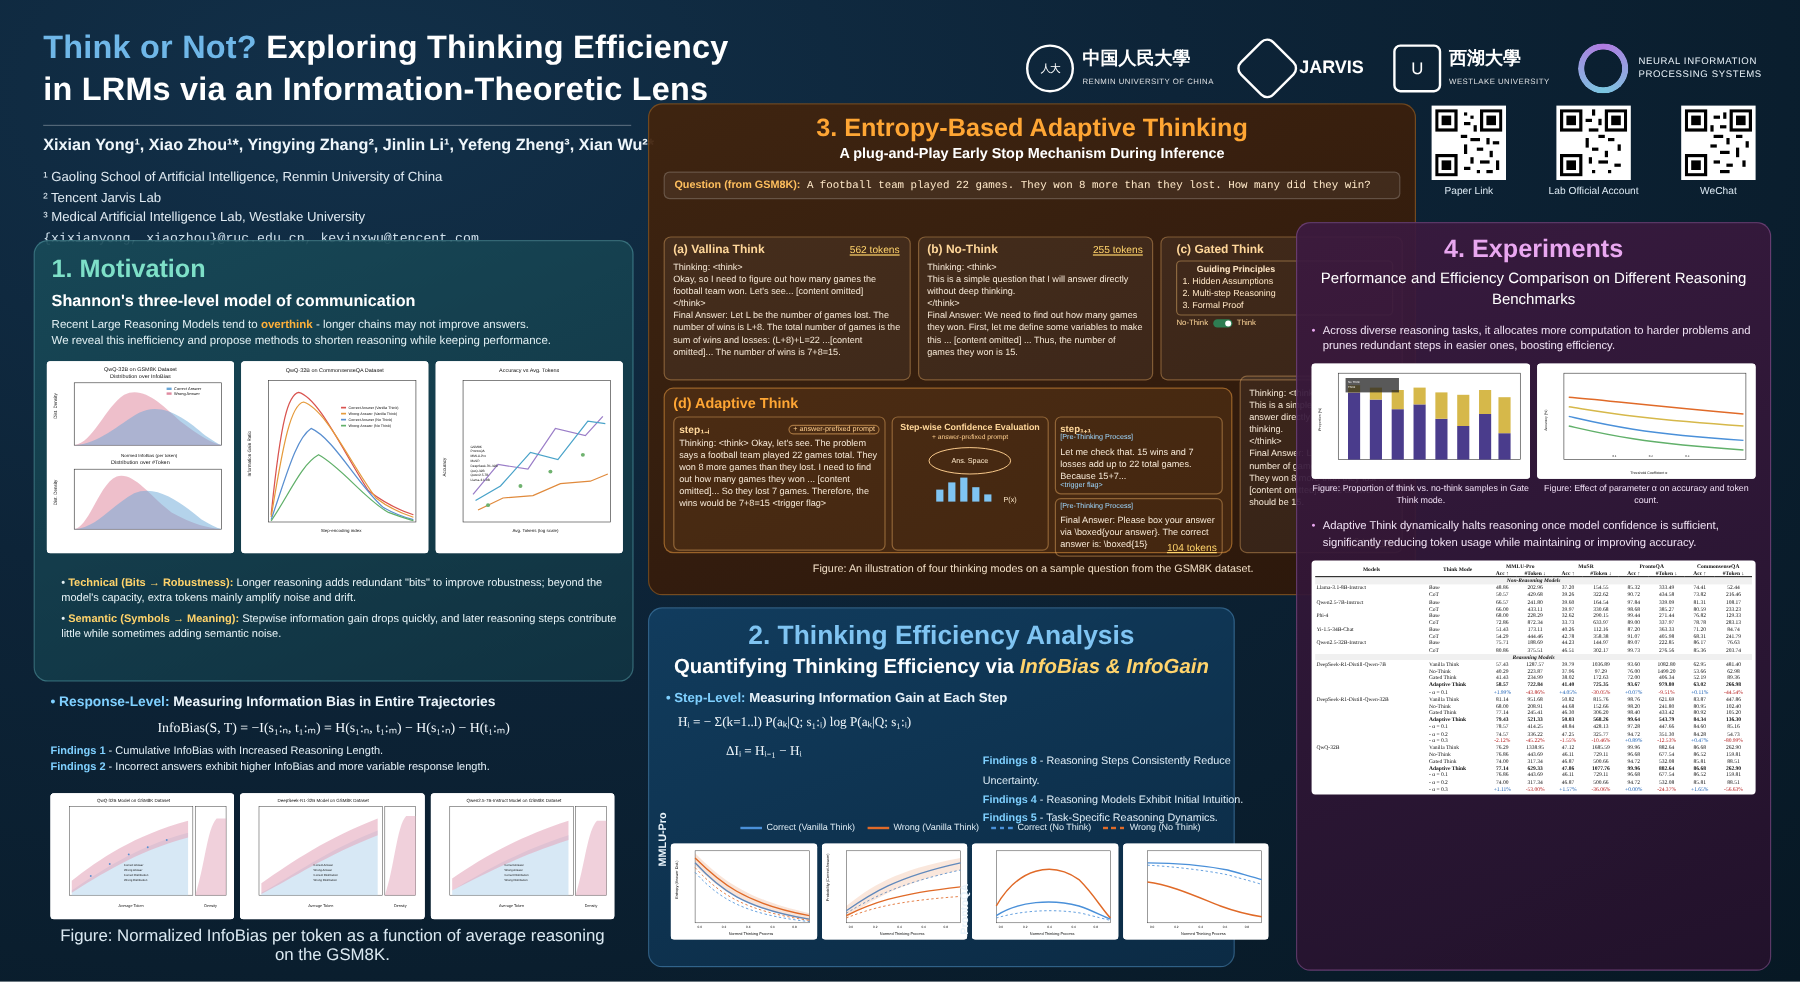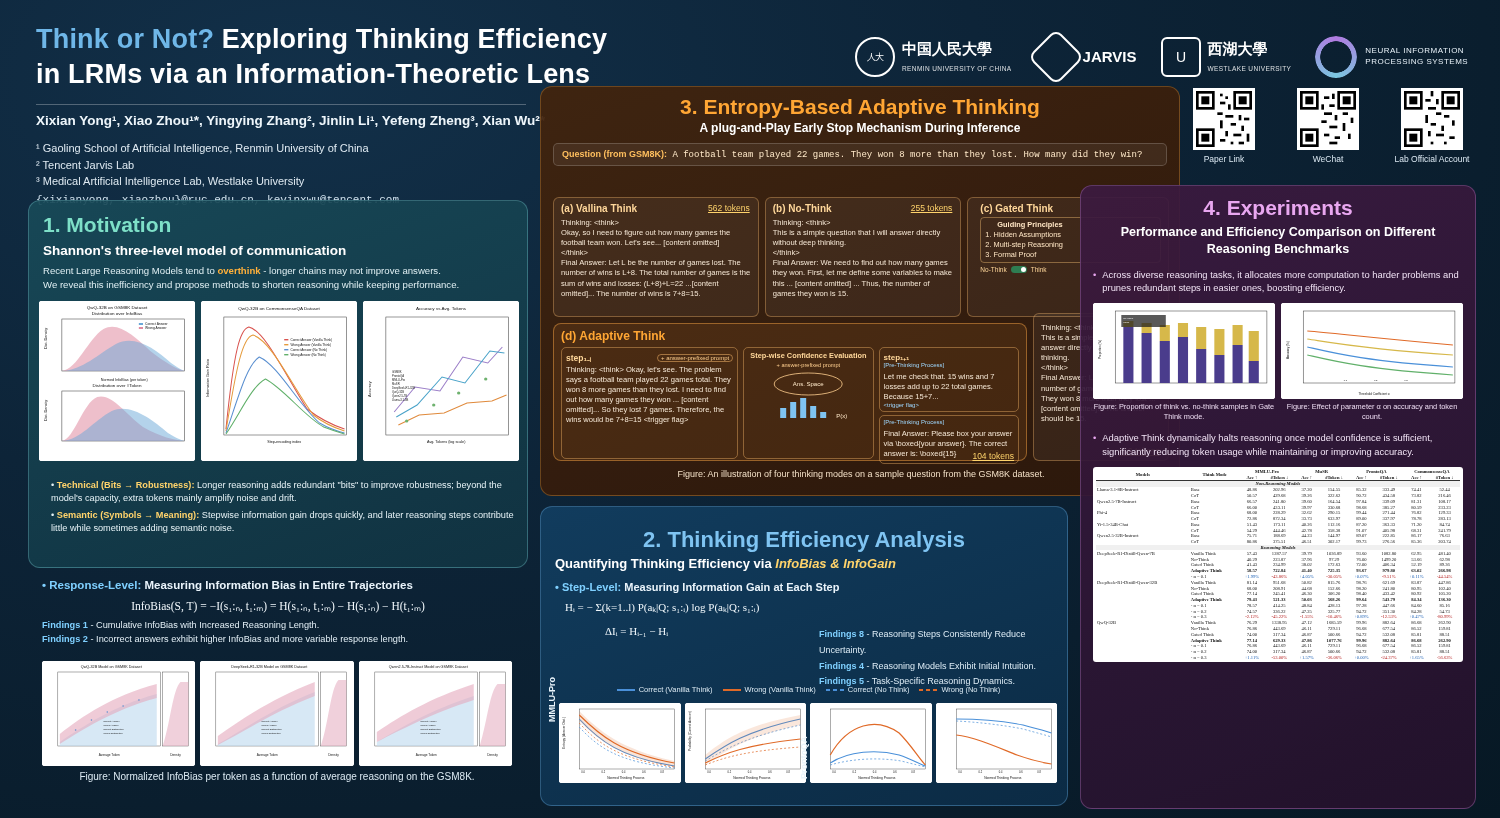--- a/index.html
+++ b/index.html
@@ -63,31 +63,31 @@
   .bullets b { color:#ffd36b;}
 
   
   #response { left:28px; top:575px; width:500px; height:218px; padding:4px 14px; }
   .rl-title { font-size:11.5px; font-weight:bold; color:#7fd0ff; }
   .rl-title .w { color:#eaf4fb;}
   .formula { text-align:center; font-size:11.5px; font-family:"Liberation Serif", serif; color:#f2f8fc; margin:7px 0 6px;}
   .findings { font-size:9.2px; line-height:1.5; color:#e3eff6;}
   .findings b { color:#7fd0ff;}
   .fig-row { position:absolute; left:14px; top:86px; width:470px; height:105px; display:flex; gap:5px;}
-  .fig-cap { position:absolute; left:14px; top:196px; width:470px; text-align:center; font-size:10px; color:#dbe9f2;}
+  .fig-cap { position:absolute; left:14px; top:196px; width:470px; text-align:center; font-size:14px; color:#dbe9f2;}
 
   
   #efficiency {
-    left:540px; top:506px; width:528px; height:300px;
+    left:540px; top:506px; width:489px; height:300px;
     background:linear-gradient(160deg, rgba(18,62,96,.95), rgba(12,44,70,.95));
     border:1px solid rgba(110,175,225,.35);
-    padding:20px 14px;
+    padding:10px 14px;
   }
   #efficiency .panel-title { color:#7fc4f2; text-align:center; font-size:22px;}
-  .e-sub { text-align:left; font-size:13px; font-weight:bold; color:#fff; margin-top:3px;}
+  .e-sub { text-align:center; font-size:17px; font-weight:bold; color:#fff; margin-top:3px;}
   .e-sub i { color:#ffd36b; }
   .sl-title { font-size:11px; font-weight:bold; color:#7fd0ff; margin-top:10px;}
   .sl-title .w { color:#eaf4fb;}
   .e-formula { font-size:11px; font-family:"Liberation Serif", serif; color:#f0f7fb; margin:5px 0 0 10px; line-height:1.7;}
   .e-findings { position:absolute; left:278px; top:120px; width:240px; font-size:9px; line-height:1.75; color:#dcebf5;}
   .e-findings b { color:#7fd0ff;}
   .legend { position:absolute; left:20px; top:178px; width:495px; display:flex; gap:10px; font-size:7.5px; color:#dbe9f2; align-items:center; justify-content:center;}
   .lg { display:flex; align-items:center; gap:4px;}
   .lg .ln { width:18px; height:2px; display:inline-block;}
   .e-figs { position:absolute; left:18px; top:196px; width:498px; height:80px; display:flex; gap:4px;}
@@ -115,21 +115,21 @@
   .gp { font-size:7.4px; line-height:1.35; color:#ffe6c4;}
 
   
   #experiments {
     left:1080px; top:185px; width:396px; height:624px;
     background:linear-gradient(160deg, rgba(60,26,64,.93), rgba(36,18,44,.93));
     border:1px solid rgba(200,130,215,.33);
     padding:10px 12px;
   }
   #experiments .panel-title { color:#e9a7f0; text-align:center; font-size:21px;}
-  .x-sub { text-align:center; font-size:12.5px; font-weight:bold; color:#fff; line-height:1.35; margin-top:4px;}
+  .x-sub { text-align:center; font-size:12.5px; font-weight:normal; color:#fff; line-height:1.35; margin-top:4px;}
   .x-bullet { font-size:9.4px; line-height:1.45; color:#f0e2f4; margin-top:10px; display:flex; gap:6px;}
   .x-bullet .dot { color:#e9a7f0; }
   .x-figs { display:flex; gap:6px; margin-top:8px; height:96px;}
   .x-fig { flex:1; background:#fff; border-radius:3px; overflow:hidden;}
   .x-figcaps { display:flex; gap:6px; margin-top:3px; font-size:7.4px; color:#eddcf2; line-height:1.3;}
   .x-figcaps div { flex:1; text-align:center;}
 
   
   .tbl-wrap { margin-top:8px; background:#ffffff; border-radius:3px; padding:2px 3px; }
   table.res { width:100%; border-collapse:collapse; font-size:4.6px; color:#111; font-family:"Liberation Serif", serif;}
@@ -237,73 +237,73 @@
             <g fill="#000">
               <rect x="0" y="0" width="7" height="7"></rect>
                 <rect x="1" y="1" width="5" height="5" fill="#fff"></rect>
                 <rect x="2" y="2" width="3" height="3"></rect>
               <rect x="14" y="0" width="7" height="7"></rect>
                 <rect x="15" y="1" width="5" height="5" fill="#fff"></rect>
                 <rect x="16" y="2" width="3" height="3"></rect>
               <rect x="0" y="14" width="7" height="7"></rect>
                 <rect x="1" y="15" width="5" height="5" fill="#fff"></rect>
                 <rect x="2" y="16" width="3" height="3"></rect>
+              <rect x="10" y="0" width="1" height="2"></rect>
+                <rect x="8" y="3" width="2" height="1"></rect>
+                <rect x="12" y="3" width="1" height="2"></rect>
+              <rect x="9" y="6" width="3" height="1"></rect>
+                <rect x="8" y="9" width="1" height="3"></rect>
+                <rect x="12" y="8" width="2" height="1"></rect>
+              <rect x="15" y="9" width="2" height="1"></rect>
+                <rect x="18" y="11" width="1" height="2"></rect>
+                <rect x="10" y="12" width="2" height="1"></rect>
+              <rect x="14" y="13" width="1" height="2"></rect>
+                <rect x="9" y="15" width="1" height="2"></rect>
+                <rect x="12" y="16" width="3" height="1"></rect>
+              <rect x="17" y="17" width="2" height="1"></rect>
+                <rect x="10" y="19" width="1" height="1"></rect>
+                <rect x="15" y="19" width="1" height="1"></rect>
+            </g>
+          </svg>
+        </div>
+        <div class="qr-cap">Lab Official Account</div>
+      </div>
+      <div class="qr-item">
+        <div class="qr">
+          <svg viewBox="0 0 21 21" width="56" height="56">
+            <rect width="21" height="21" fill="#fff"></rect>
+            <g fill="#000">
+              <rect x="0" y="0" width="7" height="7"></rect>
+                <rect x="1" y="1" width="5" height="5" fill="#fff"></rect>
+                <rect x="2" y="2" width="3" height="3"></rect>
+              <rect x="14" y="0" width="7" height="7"></rect>
+                <rect x="15" y="1" width="5" height="5" fill="#fff"></rect>
+                <rect x="16" y="2" width="3" height="3"></rect>
+              <rect x="0" y="14" width="7" height="7"></rect>
+                <rect x="1" y="15" width="5" height="5" fill="#fff"></rect>
+                <rect x="2" y="16" width="3" height="3"></rect>
               <rect x="9" y="2" width="2" height="1"></rect>
                 <rect x="12" y="1" width="1" height="2"></rect>
                 <rect x="8" y="5" width="1" height="2"></rect>
               <rect x="11" y="5" width="2" height="1"></rect>
                 <rect x="9" y="8" width="3" height="1"></rect>
                 <rect x="13" y="9" width="1" height="2"></rect>
               <rect x="16" y="8" width="2" height="1"></rect>
                 <rect x="19" y="10" width="1" height="2"></rect>
                 <rect x="8" y="11" width="2" height="1"></rect>
               <rect x="11" y="13" width="3" height="1"></rect>
                 <rect x="16" y="12" width="1" height="3"></rect>
                 <rect x="9" y="16" width="2" height="1"></rect>
               <rect x="13" y="17" width="2" height="1"></rect>
                 <rect x="18" y="16" width="1" height="2"></rect>
                 <rect x="11" y="19" width="3" height="1"></rect>
             </g>
           </svg>
         </div>
         <div class="qr-cap">WeChat</div>
-      </div>
-      <div class="qr-item">
-        <div class="qr">
-          <svg viewBox="0 0 21 21" width="56" height="56">
-            <rect width="21" height="21" fill="#fff"></rect>
-            <g fill="#000">
-              <rect x="0" y="0" width="7" height="7"></rect>
-                <rect x="1" y="1" width="5" height="5" fill="#fff"></rect>
-                <rect x="2" y="2" width="3" height="3"></rect>
-              <rect x="14" y="0" width="7" height="7"></rect>
-                <rect x="15" y="1" width="5" height="5" fill="#fff"></rect>
-                <rect x="16" y="2" width="3" height="3"></rect>
-              <rect x="0" y="14" width="7" height="7"></rect>
-                <rect x="1" y="15" width="5" height="5" fill="#fff"></rect>
-                <rect x="2" y="16" width="3" height="3"></rect>
-              <rect x="10" y="0" width="1" height="2"></rect>
-                <rect x="8" y="3" width="2" height="1"></rect>
-                <rect x="12" y="3" width="1" height="2"></rect>
-              <rect x="9" y="6" width="3" height="1"></rect>
-                <rect x="8" y="9" width="1" height="3"></rect>
-                <rect x="12" y="8" width="2" height="1"></rect>
-              <rect x="15" y="9" width="2" height="1"></rect>
-                <rect x="18" y="11" width="1" height="2"></rect>
-                <rect x="10" y="12" width="2" height="1"></rect>
-              <rect x="14" y="13" width="1" height="2"></rect>
-                <rect x="9" y="15" width="1" height="2"></rect>
-                <rect x="12" y="16" width="3" height="1"></rect>
-              <rect x="17" y="17" width="2" height="1"></rect>
-                <rect x="10" y="19" width="1" height="1"></rect>
-                <rect x="15" y="19" width="1" height="1"></rect>
-            </g>
-          </svg>
-        </div>
-        <div class="qr-cap">Lab Official Account</div>
       </div>
     </div>
   </div>
 
   <div class="panel" id="motivation">
     <div class="panel-title">1. Motivation</div>
     <div class="m-sub">Shannon's three-level model of communication</div>
     <div class="m-body">
       <span>Recent Large Reasoning Models tend to </span><span class="ov">overthink</span><span> - longer chains may not improve answers.</span><br>
       <span>We reveal this inefficiency and propose methods to shorten reasoning while keeping performance.</span>

